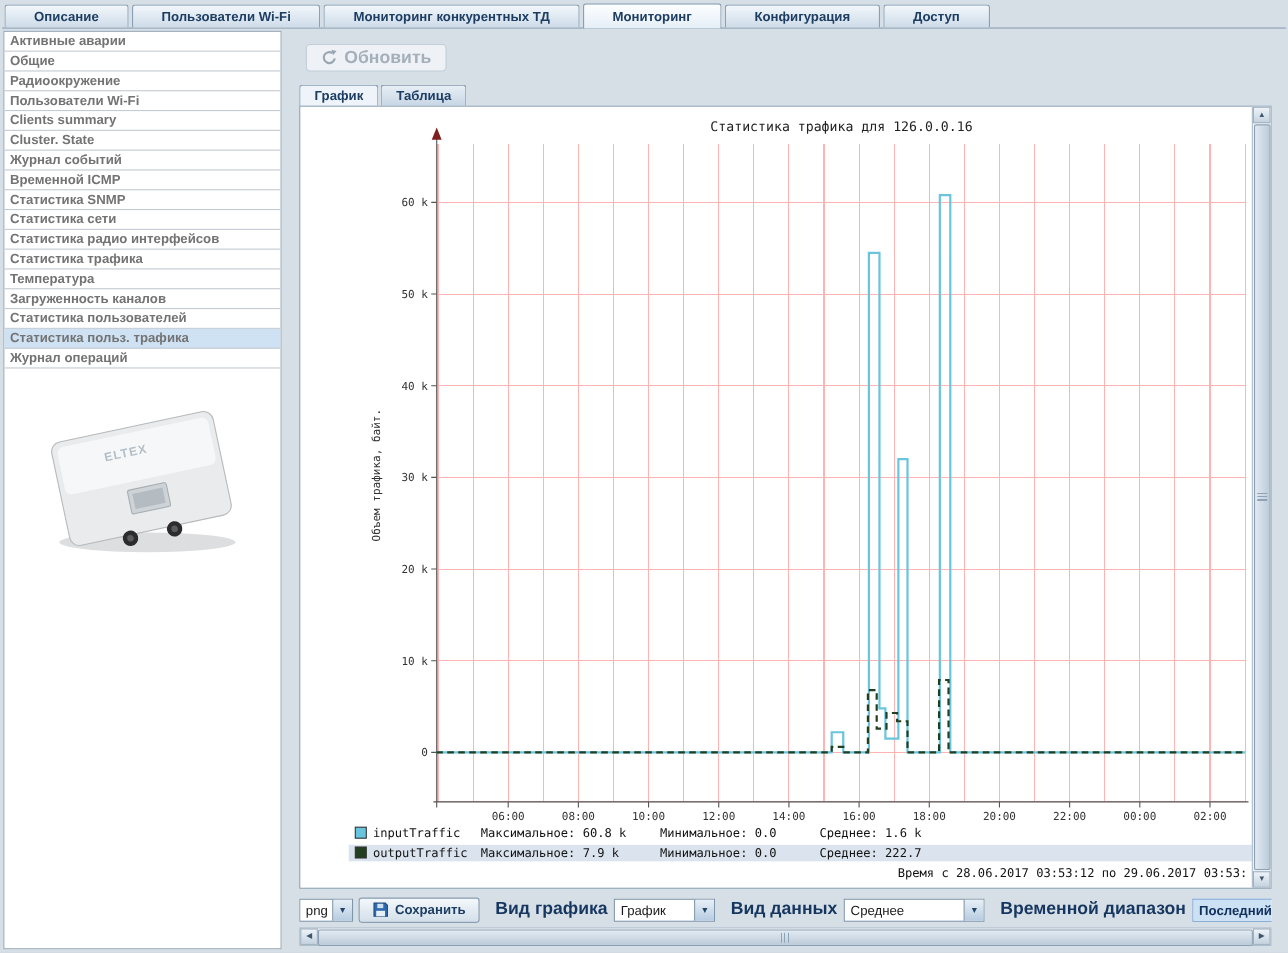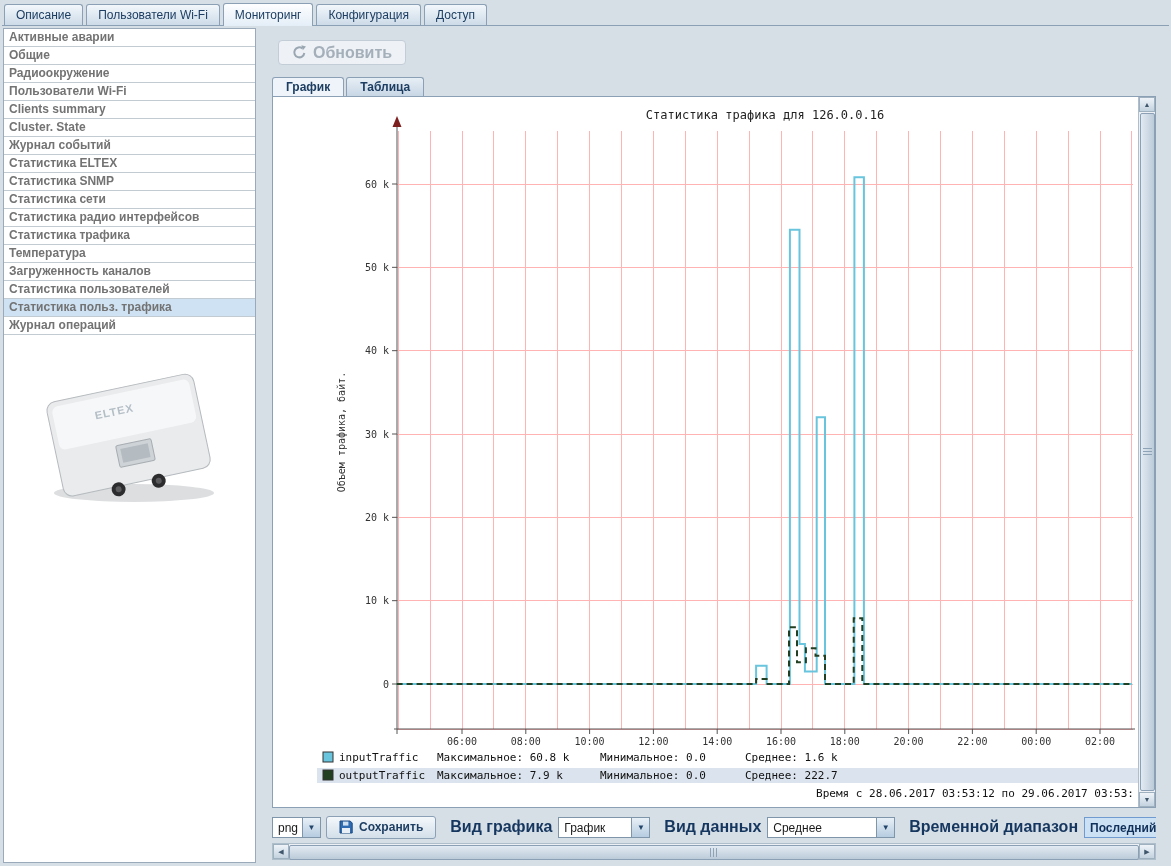--- a/index.html
+++ b/index.html
@@ -1,20 +1,20 @@
 <!DOCTYPE html>
 <html><head>
 <meta charset="utf-8">
 <style>
   html,body{margin:0;padding:0;background:#c9d2da;}
   .app{position:relative;width:1171px;height:866px;background:#d6dee6;font-family:"Liberation Sans","DejaVu Sans",sans-serif;overflow:hidden;}
 
   
   .tabbar{position:absolute;left:2px;top:2px;right:2px;height:24px;display:flex;gap:3px;align-items:flex-end;border-bottom:1px solid #8ba0b4;padding-left:2px;box-sizing:border-box;}
-  .tab{height:20px;line-height:20px;padding:0 11px;font-size:12px;font-weight:normal;color:#1d3e62;background:linear-gradient(#f2f7fb,#cddbe8);border:1px solid #8ba0b4;border-bottom:none;border-radius:3px 3px 0 0;white-space:nowrap;cursor:default;}
+  .tab{height:20px;line-height:20px;padding:0 26px;font-size:12px;font-weight:bold;color:#1d3e62;background:linear-gradient(#f2f7fb,#cddbe8);border:1px solid #8ba0b4;border-bottom:none;border-radius:3px 3px 0 0;white-space:nowrap;cursor:default;}
   .tab.active{background:linear-gradient(#fdfeff,#e4eef7);height:22px;line-height:22px;margin-bottom:-1px;}
 
   
   .sidebar{position:absolute;left:3px;top:28px;width:253px;bottom:3px;background:#fff;border:1px solid #9aaaba;overflow:hidden;box-sizing:border-box;}
   .side-item{height:17px;line-height:17px;padding:0 5px;font-size:12px;font-weight:bold;color:#737373;border-bottom:1px solid #c2cad2;white-space:nowrap;overflow:hidden;cursor:default;}
   .side-item.selected{background:#cfe2f3;}
   .device{position:absolute;left:18px;top:336px;width:215px;height:148px;}
 
   
   .main{position:absolute;left:259px;top:28px;right:3px;bottom:3px;}
@@ -56,35 +56,36 @@
   .ctl-label{font-size:16px;font-weight:bold;color:#15365e;margin-left:14px;white-space:nowrap;flex:none;}
 </style>
 </head>
 <body>
 
 <div class="app">
 
   <div class="tabbar">
       <div class="tab">Описание</div>
       <div class="tab">Пользователи Wi-Fi</div>
+      <div class="tab">Мониторинг конкурентных ТД</div>
       <div class="tab active">Мониторинг</div>
       <div class="tab">Конфигурация</div>
       <div class="tab">Доступ</div>
     </div>
 
   <div class="sidebar">
     <div id="side-list">
         <div class="side-item">Активные аварии</div>
         <div class="side-item">Общие</div>
         <div class="side-item">Радиоокружение</div>
         <div class="side-item">Пользователи Wi-Fi</div>
         <div class="side-item">Clients summary</div>
         <div class="side-item">Cluster. State</div>
         <div class="side-item">Журнал событий</div>
-        <div class="side-item">Статистика ELTEX</div>
+        <div class="side-item">Временной ICMP</div>
         <div class="side-item">Статистика SNMP</div>
         <div class="side-item">Статистика сети</div>
         <div class="side-item">Статистика радио интерфейсов</div>
         <div class="side-item">Статистика трафика</div>
         <div class="side-item">Температура</div>
         <div class="side-item">Загруженность каналов</div>
         <div class="side-item">Статистика пользователей</div>
         <div class="side-item selected">Статистика польз. трафика</div>
         <div class="side-item">Журнал операций</div>
       </div>

